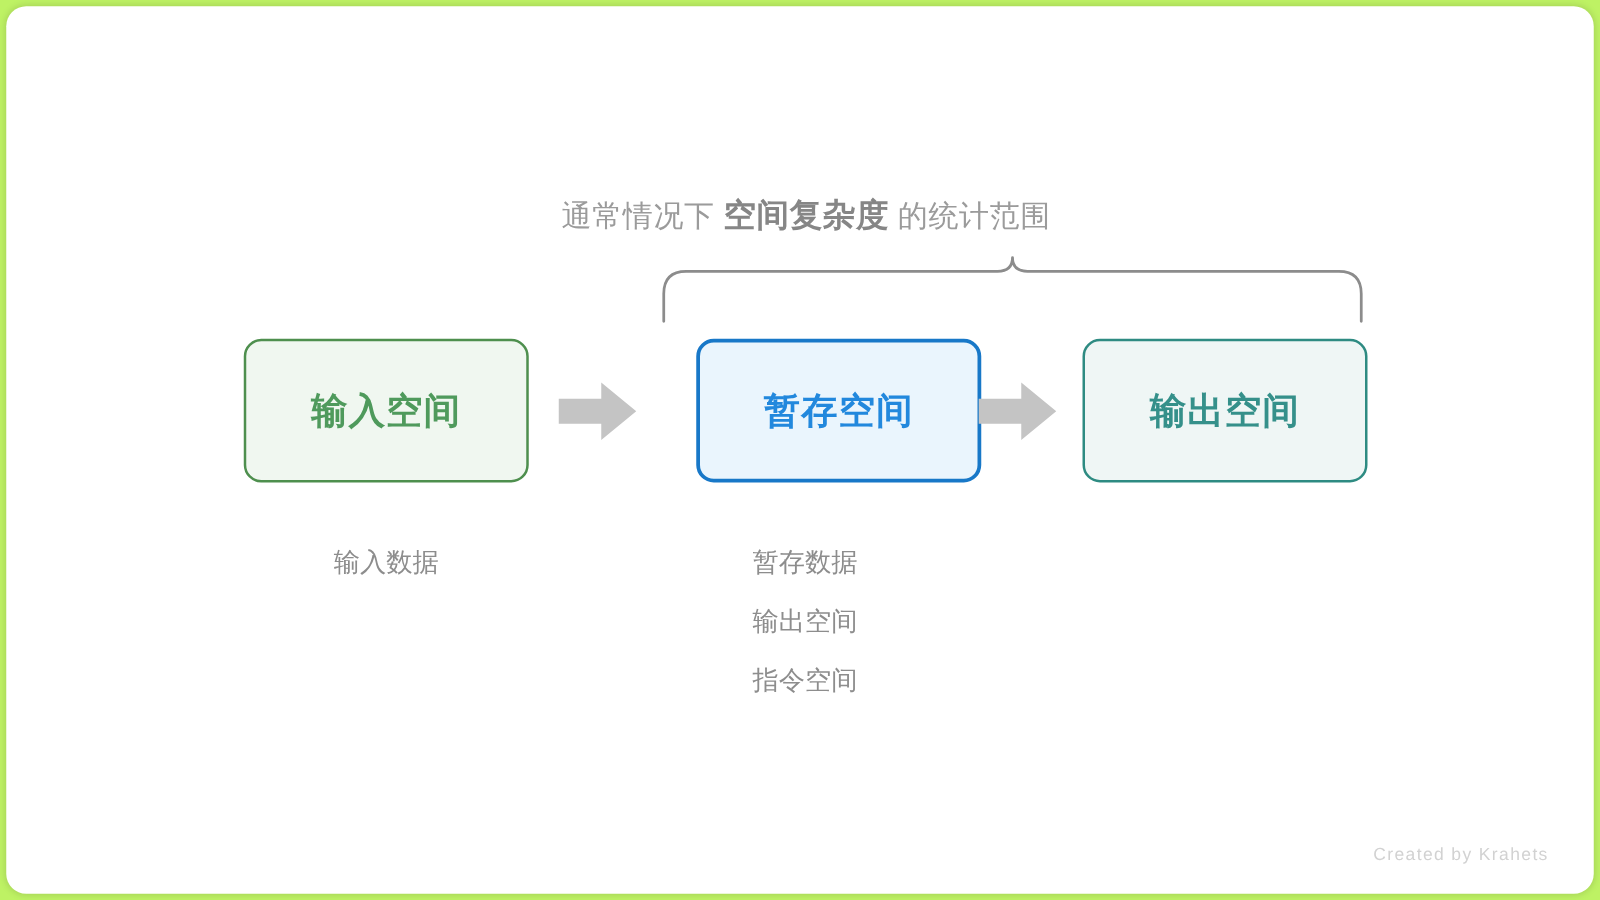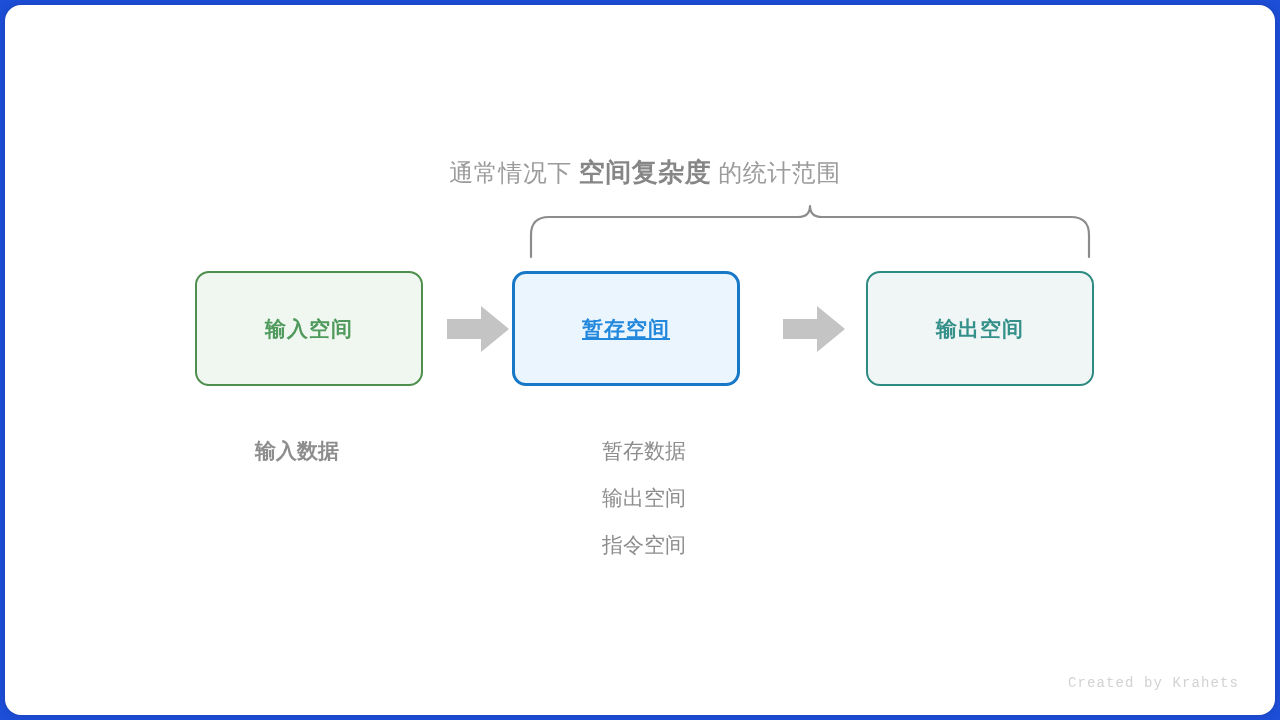--- a/index.html
+++ b/index.html
@@ -9,21 +9,21 @@
     height: 720px;
     background: #ffffff;
     font-family: "Liberation Sans", "DejaVu Sans", sans-serif;
   }
 
   #stage {
     position: relative;
     width: 1280px;
     height: 720px;
     overflow: hidden;
-    background: #1d4ed8;
+    background: #bef264;
   }
 
   
   #card {
     position: absolute;
     left: 5px;
     top: 5px;
     width: 1270px;
     height: 710px;
     background: #ffffff;
@@ -66,36 +66,35 @@
   .box {
     position: absolute;
     top: 266px;
     width: 228px;
     height: 115px;
     border-radius: 14px;
     box-sizing: border-box;
     display: flex;
     align-items: center;
     justify-content: center;
-    font-size: 21px;
+    font-size: 29px;
     font-weight: 700;
     letter-spacing: 1px;
   }
   #box-input {
     left: 190px;
     background: #f0f7f0;
     border: 2px solid #4e8f4e;
     color: #4f9a5c;
   }
   #box-temp {
-    left: 507px;
+    left: 552px;
     background: #eaf5fd;
     border: 3px solid #1878c8;
     color: #2288dd;
-    text-decoration: underline;
   }
   #box-output {
     left: 861px;
     background: #eff6f5;
     border: 2px solid #2e8b82;
     color: #35908a;
     align-items: center;
   }
 
   
@@ -106,36 +105,36 @@
   #arrow-1 { left: 440px; }
   #arrow-2 { left: 776px; }
 
   
   .caption-col {
     position: absolute;
     top: 422px;
     width: 228px;
     text-align: center;
   }
-  #caption-input  { left: 178px; font-weight: bold; }
+  #caption-input  { left: 190px; }
   #caption-temp   { left: 525px; }
   #caption-output { left: 861px; }
   .caption-line {
     font-size: 21px;
     color: #8d8d8d;
     line-height: 47px;
     white-space: nowrap;
   }
 
   
   #credit {
     position: absolute;
     right: 36px;
     bottom: 24px;
-    font-family: Liberation Mono, monospace;
+    font-family: Liberation Sans, sans-serif;
     font-size: 14px;
     letter-spacing: 1.1px;
     color: #d2d2d2;
     white-space: nowrap;
   }
 </style>
 </head>
 <body>
 
 <div id="stage">

